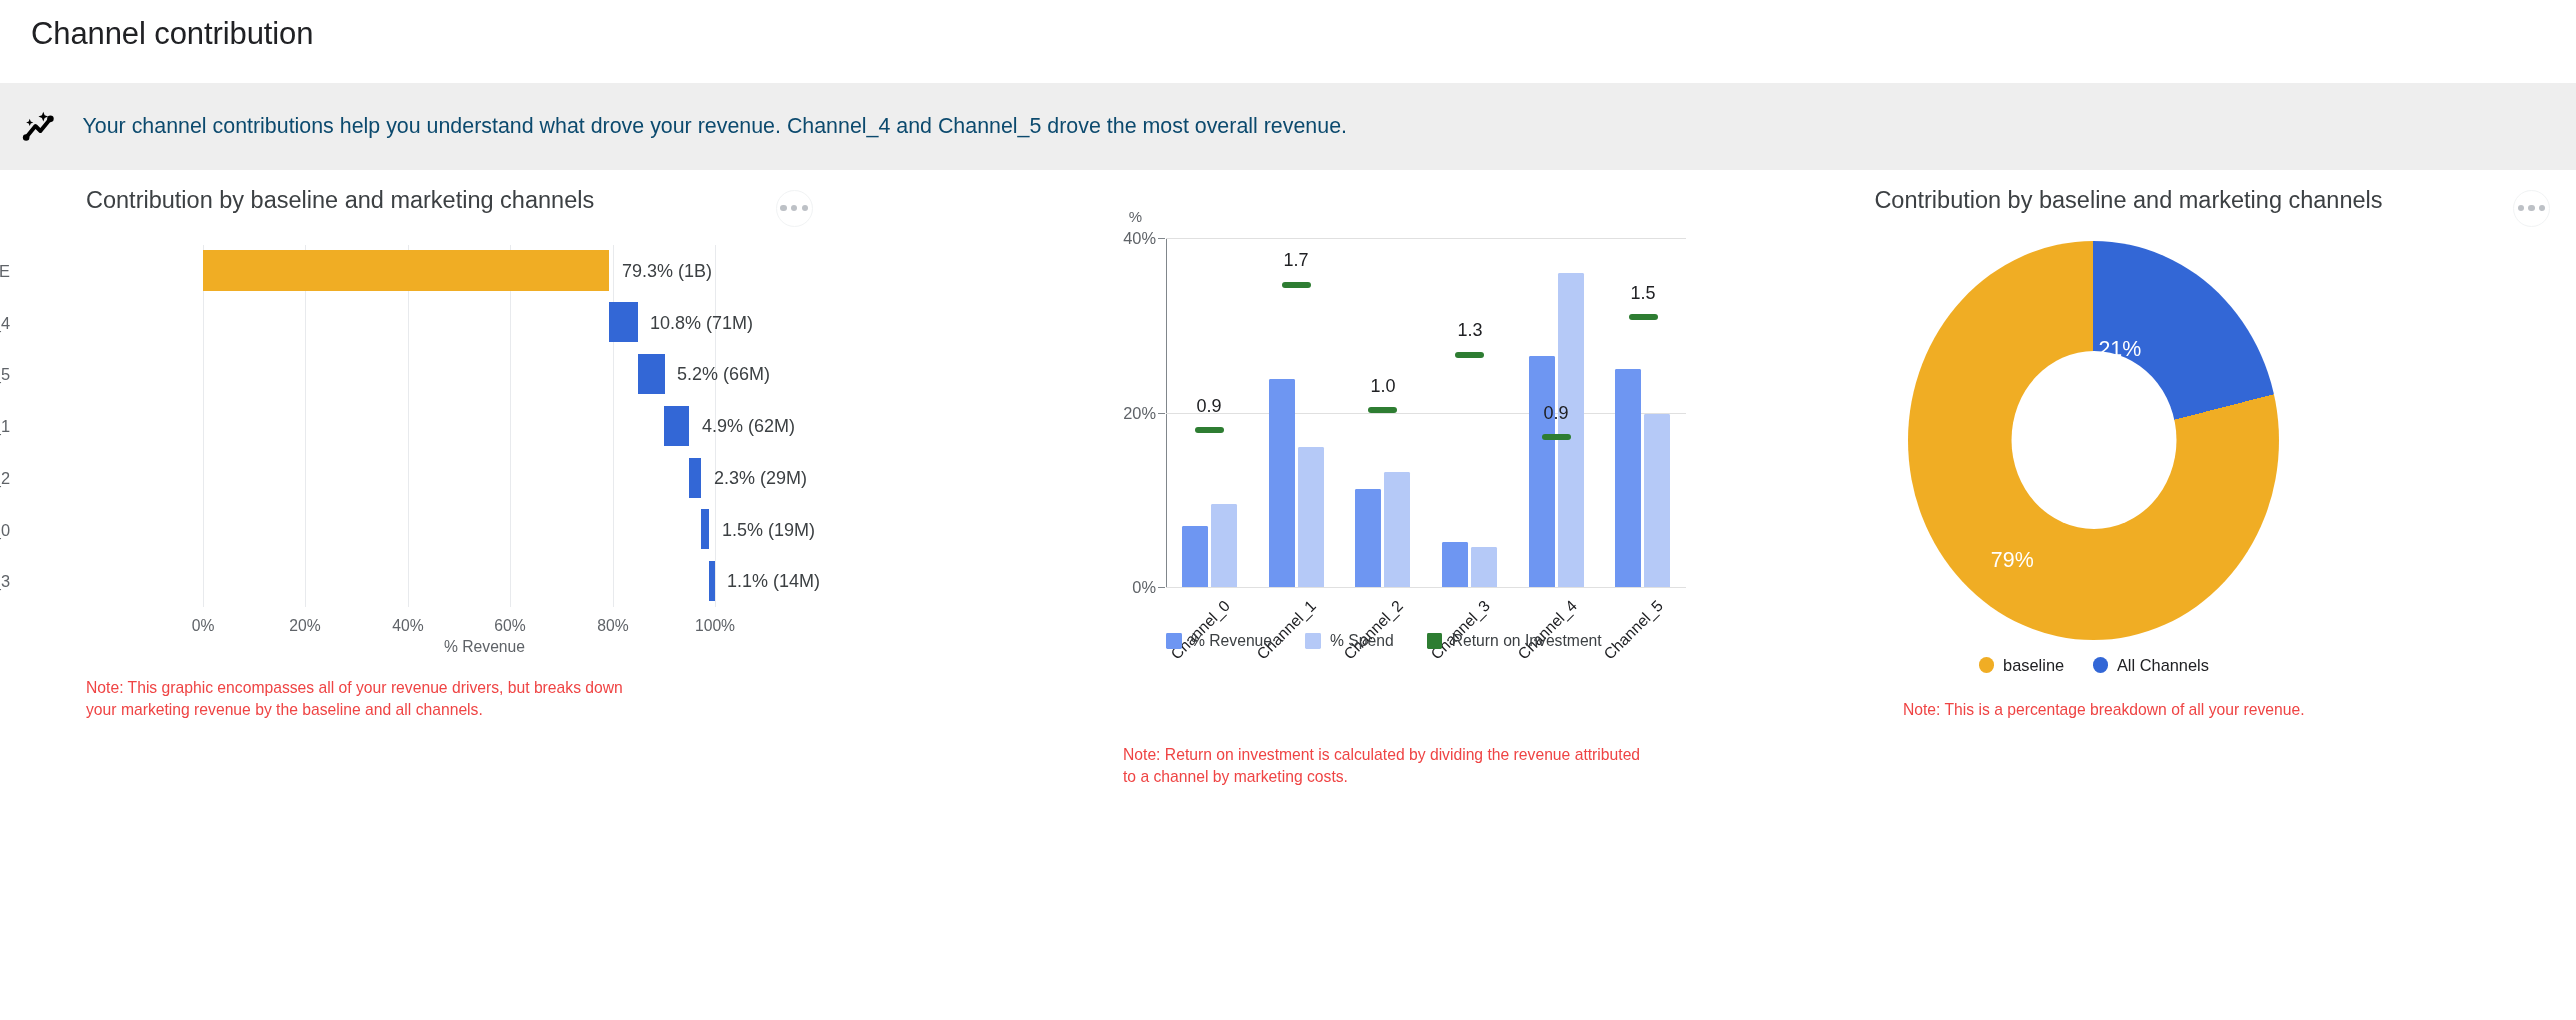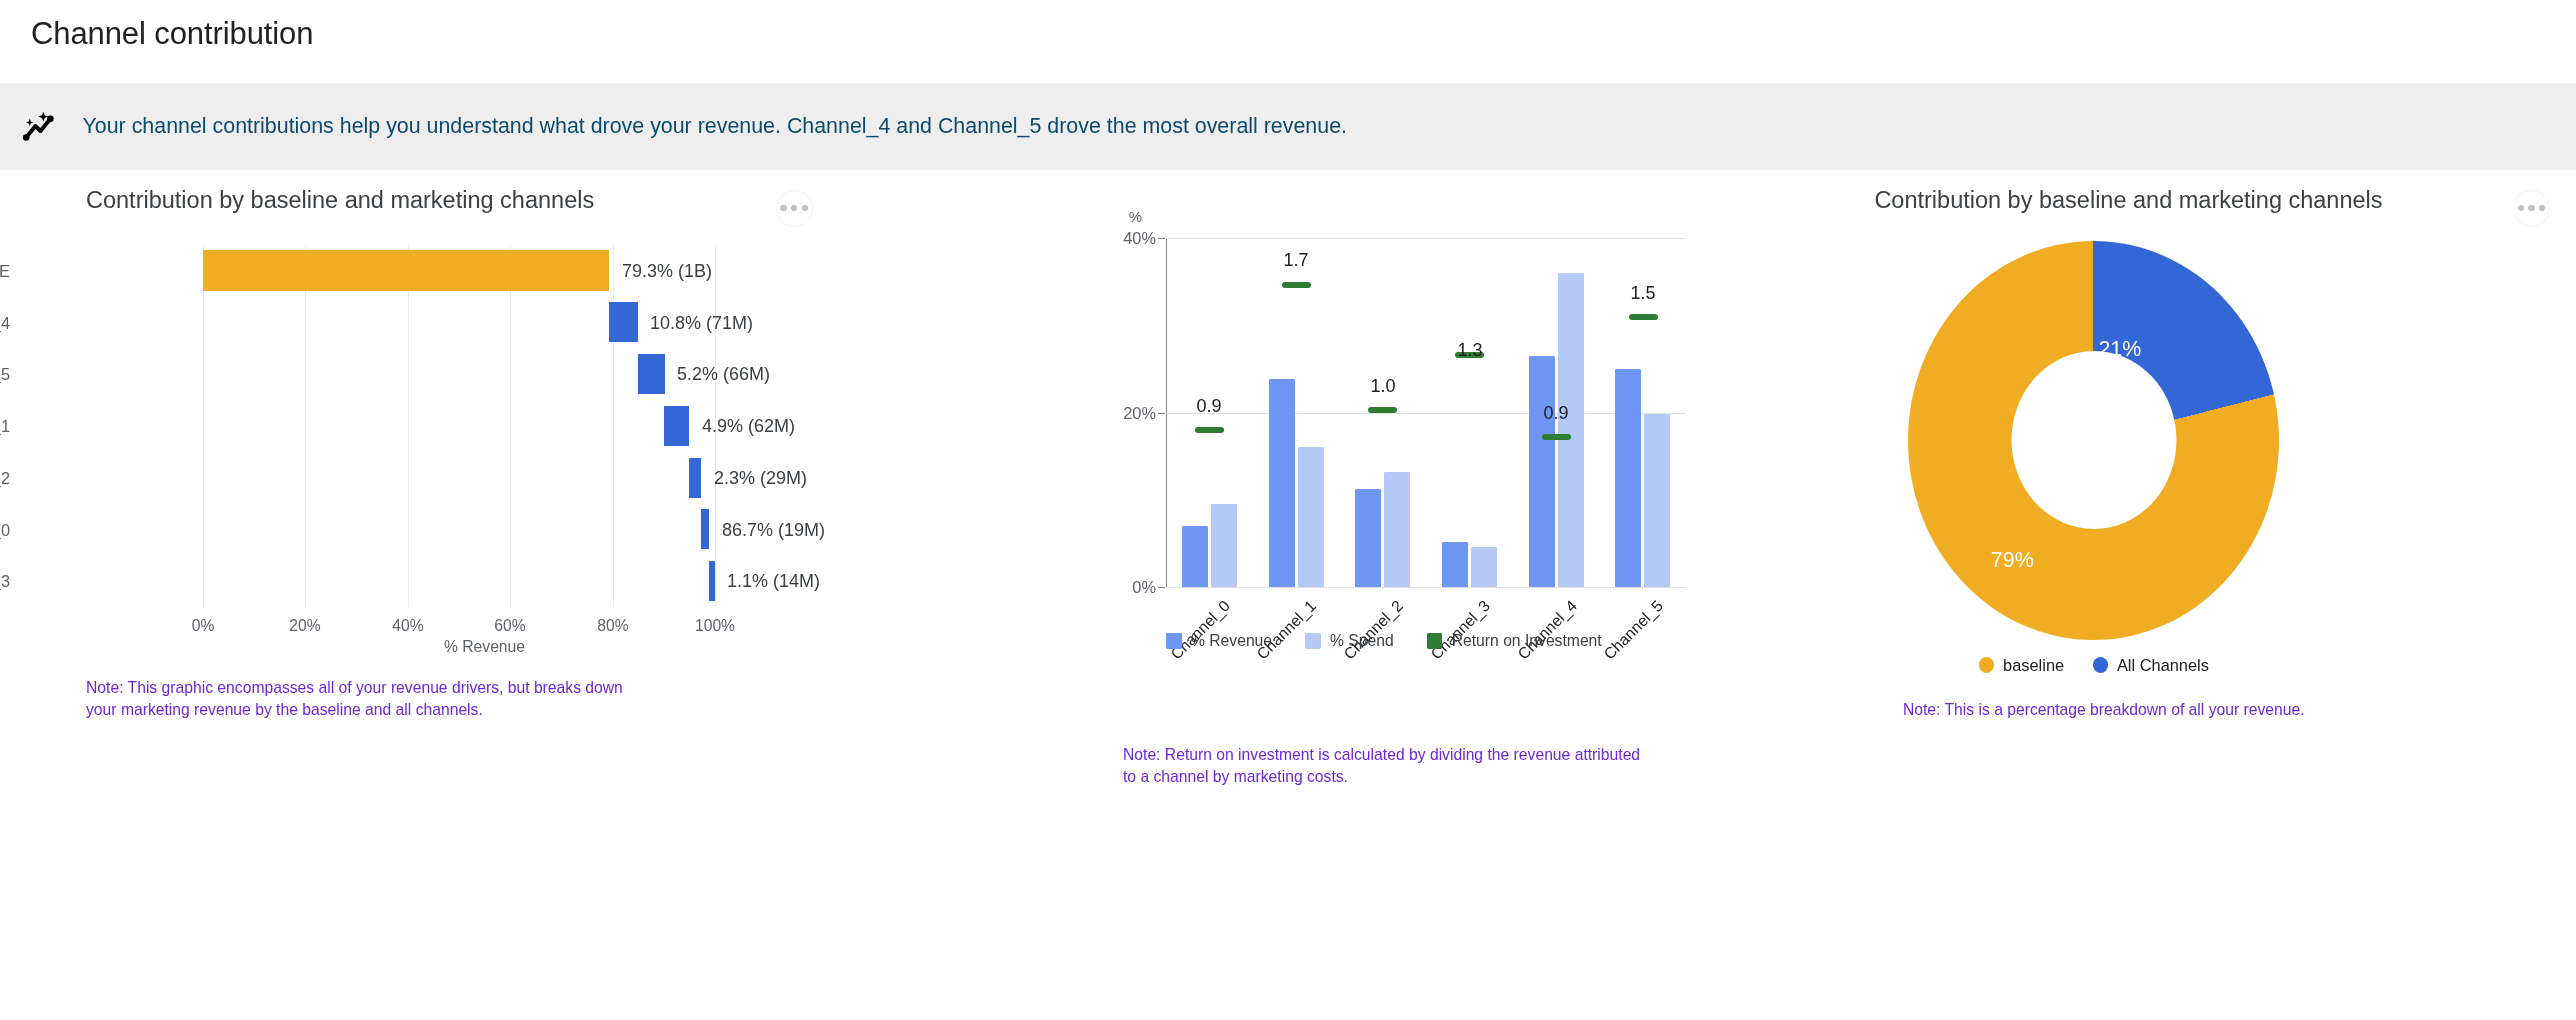--- a/index.html
+++ b/index.html
@@ -120,21 +120,21 @@
     position: absolute;
     font-size: 15.7px;
     color: #5f6368;
     left: 117px; width: 563px;
     text-align: center;
   }
 
   
   .note {
     font-size: 15.7px;
-    color: #6d28d9;
+    color: #ef4444;
     line-height: 1.38;
     max-width: 627px;
   }
 
   
   .grouped {
     position: relative;
     margin-top: 15.7px;
     width: 584px;
     height: 456px;
@@ -293,21 +293,21 @@
           <div class="wf-rowlabel" style="top: 129px;">CHANNEL_5</div>
           <div class="wf-value" style="left: 474px; top: 129px;">5.2% (66M)</div>
           <div class="wf-bar channel" style="left: 461px; top: 161px; width: 25px; height: 40px;"></div>
           <div class="wf-rowlabel" style="top: 181px;">CHANNEL_1</div>
           <div class="wf-value" style="left: 499px; top: 181px;">4.9% (62M)</div>
           <div class="wf-bar channel" style="left: 486px; top: 213px; width: 11.8px; height: 40px;"></div>
           <div class="wf-rowlabel" style="top: 233px;">CHANNEL_2</div>
           <div class="wf-value" style="left: 511px; top: 233px;">2.3% (29M)</div>
           <div class="wf-bar channel" style="left: 498px; top: 264px; width: 7.7px; height: 40px;"></div>
           <div class="wf-rowlabel" style="top: 285px;">CHANNEL_0</div>
-          <div class="wf-value" style="left: 519px; top: 285px;">86.7% (19M)</div>
+          <div class="wf-value" style="left: 519px; top: 285px;">1.5% (19M)</div>
           <div class="wf-bar channel" style="left: 506px; top: 316px; width: 5.6px; height: 40px;"></div>
           <div class="wf-rowlabel" style="top: 336px;">CHANNEL_3</div>
           <div class="wf-value" style="left: 524px; top: 336px;">1.1% (14M)</div>
         </div>
       <div class="wf-axis-title" id="wf-axis-title" style="top:393px;">% Revenue</div>
     </div>
 
     <div class="note" style="margin-top:33px;max-width:542px;">Note: This graphic encompasses all of your revenue drivers, but breaks down your marketing revenue by the baseline and all channels.</div>
   </div>
 
@@ -337,21 +337,21 @@
           <div class="g-roi-label" style="left: 130px; top: 12.3px;">1.7</div>
           <div class="g-xlabel" style="left: 141px;">Channel_1</div>
           <div class="g-bar rev" style="left: 189px; width: 26px; height: 98px;"></div>
           <div class="g-bar spend" style="left: 218px; width: 26px; height: 115px;"></div>
           <div class="g-roi-mark" style="left: 202px; width: 29px; top: 169px;"></div>
           <div class="g-roi-label" style="left: 217px; top: 138px;">1.0</div>
           <div class="g-xlabel" style="left: 228px;">Channel_2</div>
           <div class="g-bar rev" style="left: 276px; width: 26px; height: 45px;"></div>
           <div class="g-bar spend" style="left: 305px; width: 26px; height: 40px;"></div>
           <div class="g-roi-mark" style="left: 289px; width: 29px; top: 114px;"></div>
-          <div class="g-roi-label" style="left: 304px; top: 82px; margin-top: 20px;">1.3</div>
+          <div class="g-roi-label" style="left: 304px; top: 82px;">1.3</div>
           <div class="g-xlabel" style="left: 315px;">Channel_3</div>
           <div class="g-bar rev" style="left: 363px; width: 26px; height: 231px;"></div>
           <div class="g-bar spend" style="left: 392px; width: 26px; height: 314px;"></div>
           <div class="g-roi-mark" style="left: 376px; width: 29px; top: 196px;"></div>
           <div class="g-roi-label" style="left: 390px; top: 165px;">0.9</div>
           <div class="g-xlabel" style="left: 402px;">Channel_4</div>
           <div class="g-bar rev" style="left: 449px; width: 26px; height: 218px;"></div>
           <div class="g-bar spend" style="left: 478px; width: 26px; height: 173px;"></div>
           <div class="g-roi-mark" style="left: 463px; width: 29px; top: 76px;"></div>
           <div class="g-roi-label" style="left: 477px; top: 45px;">1.5</div>

